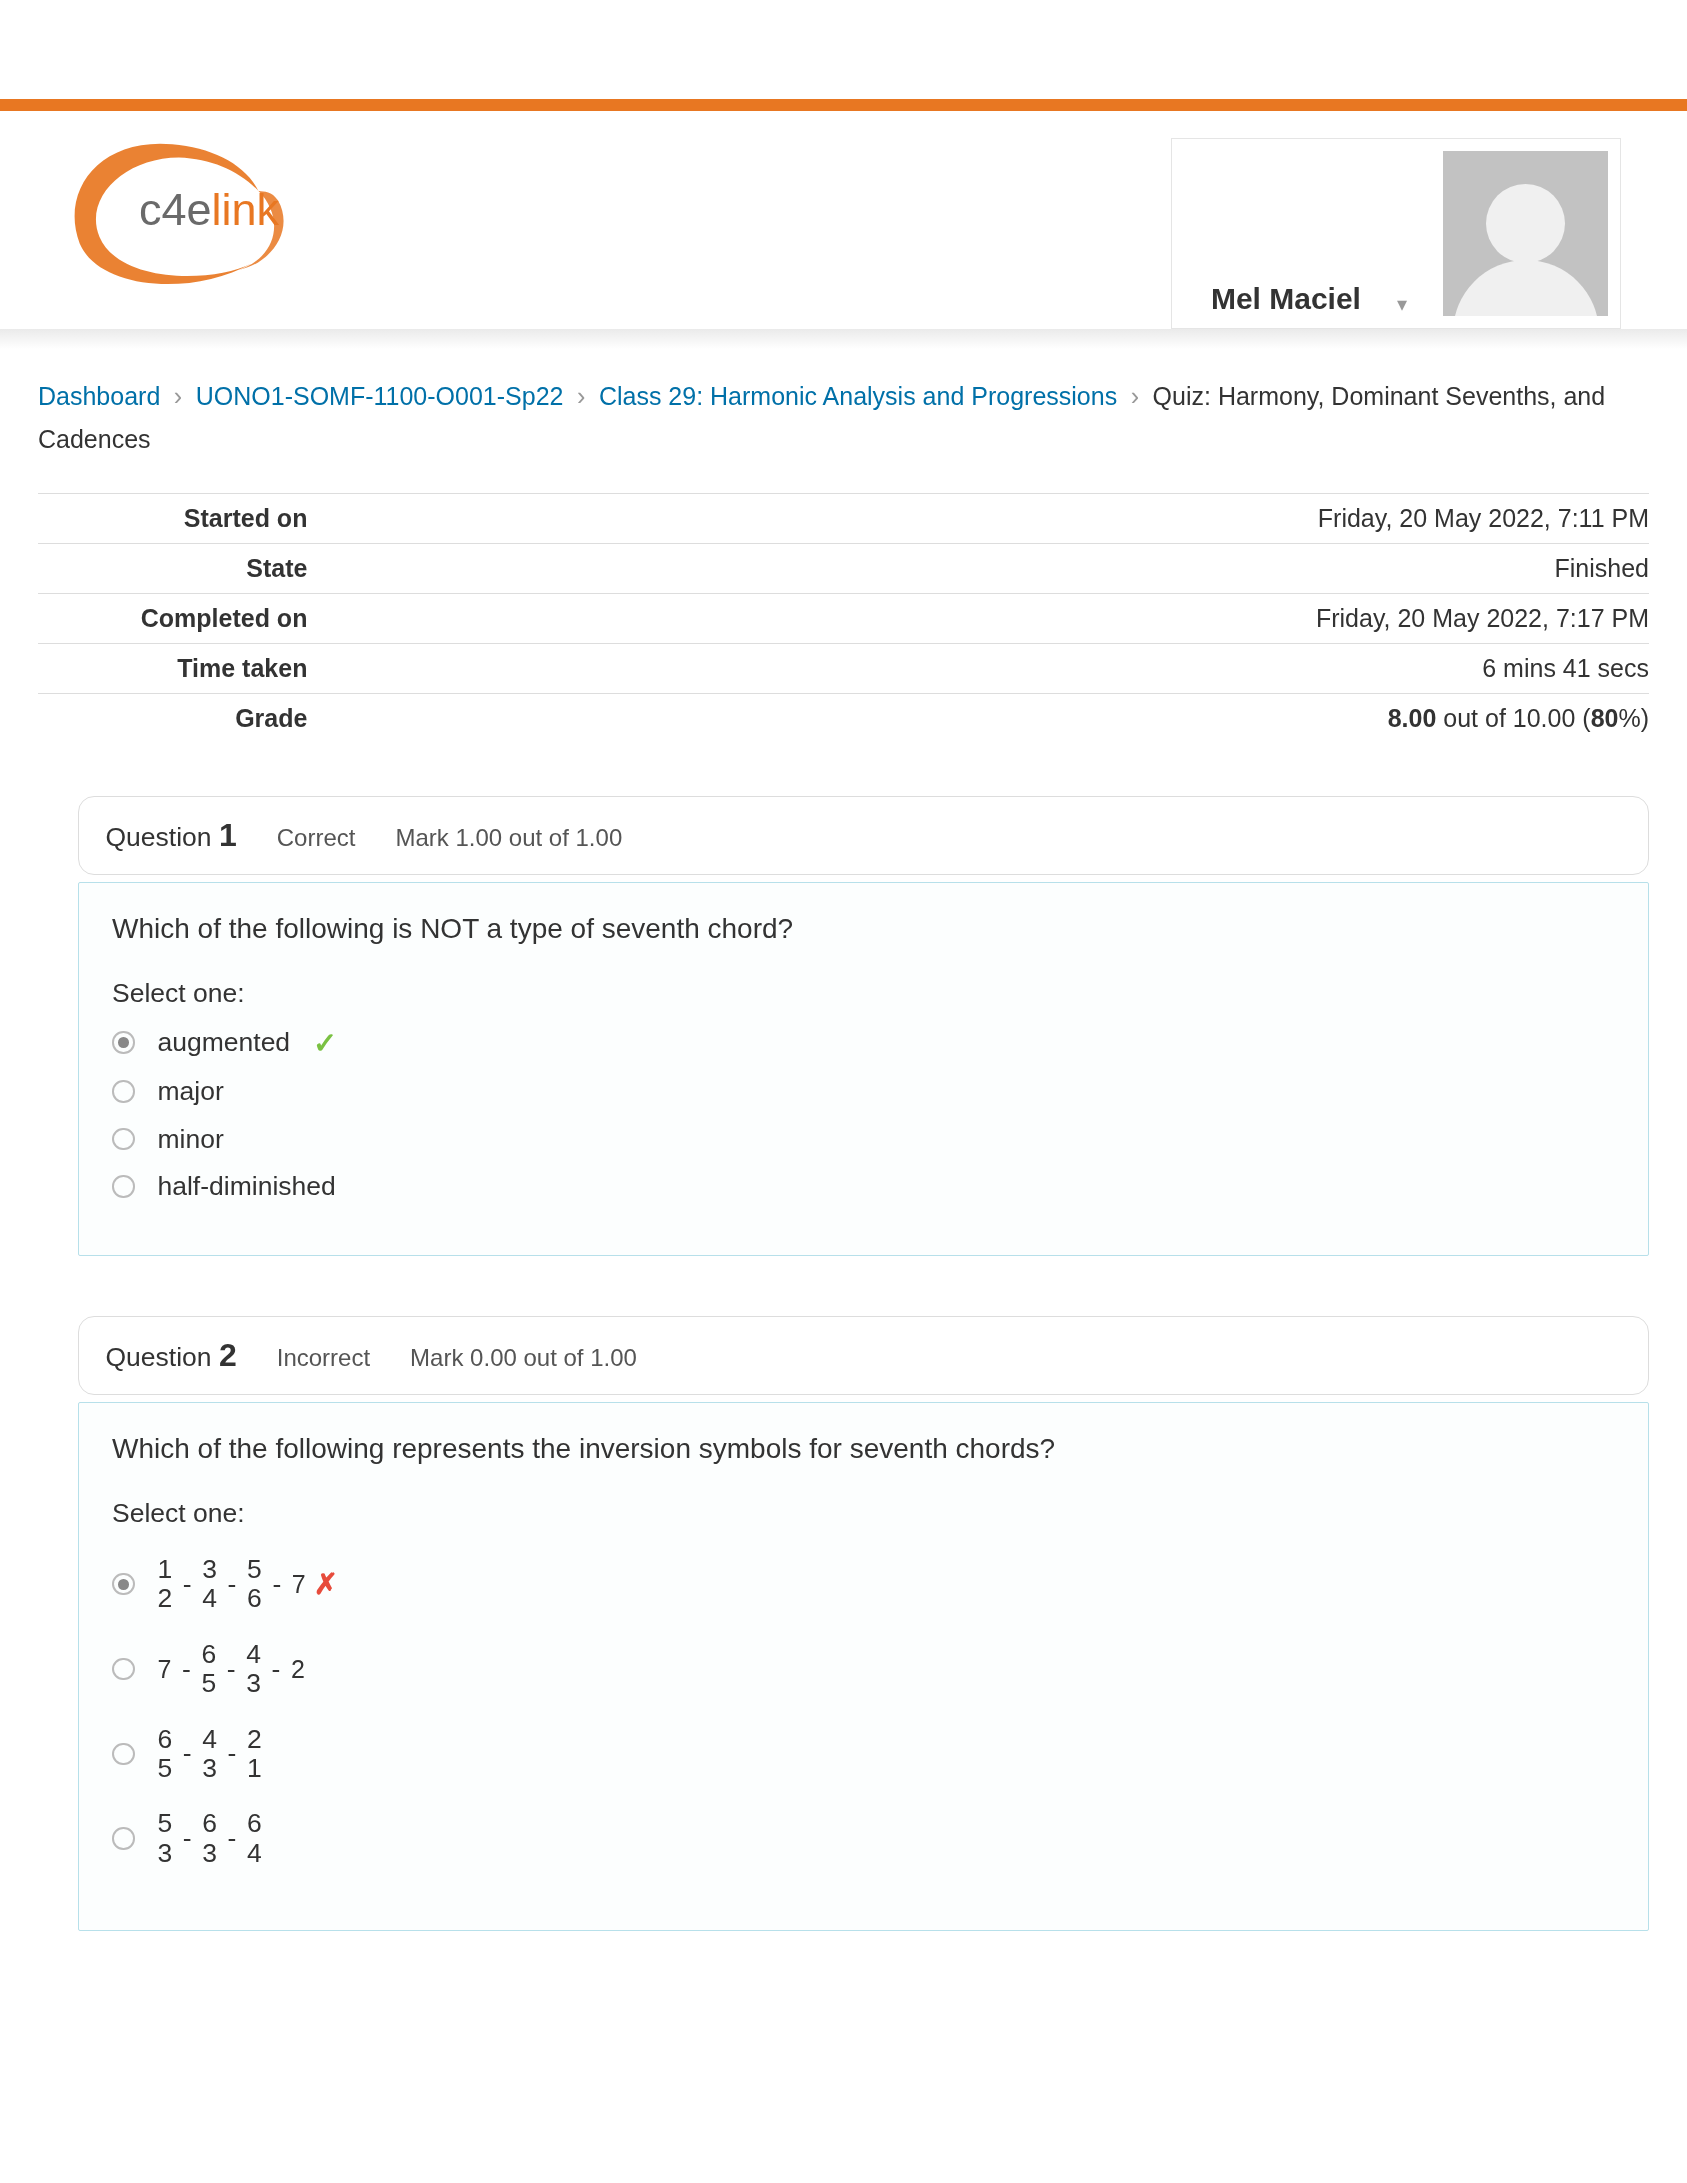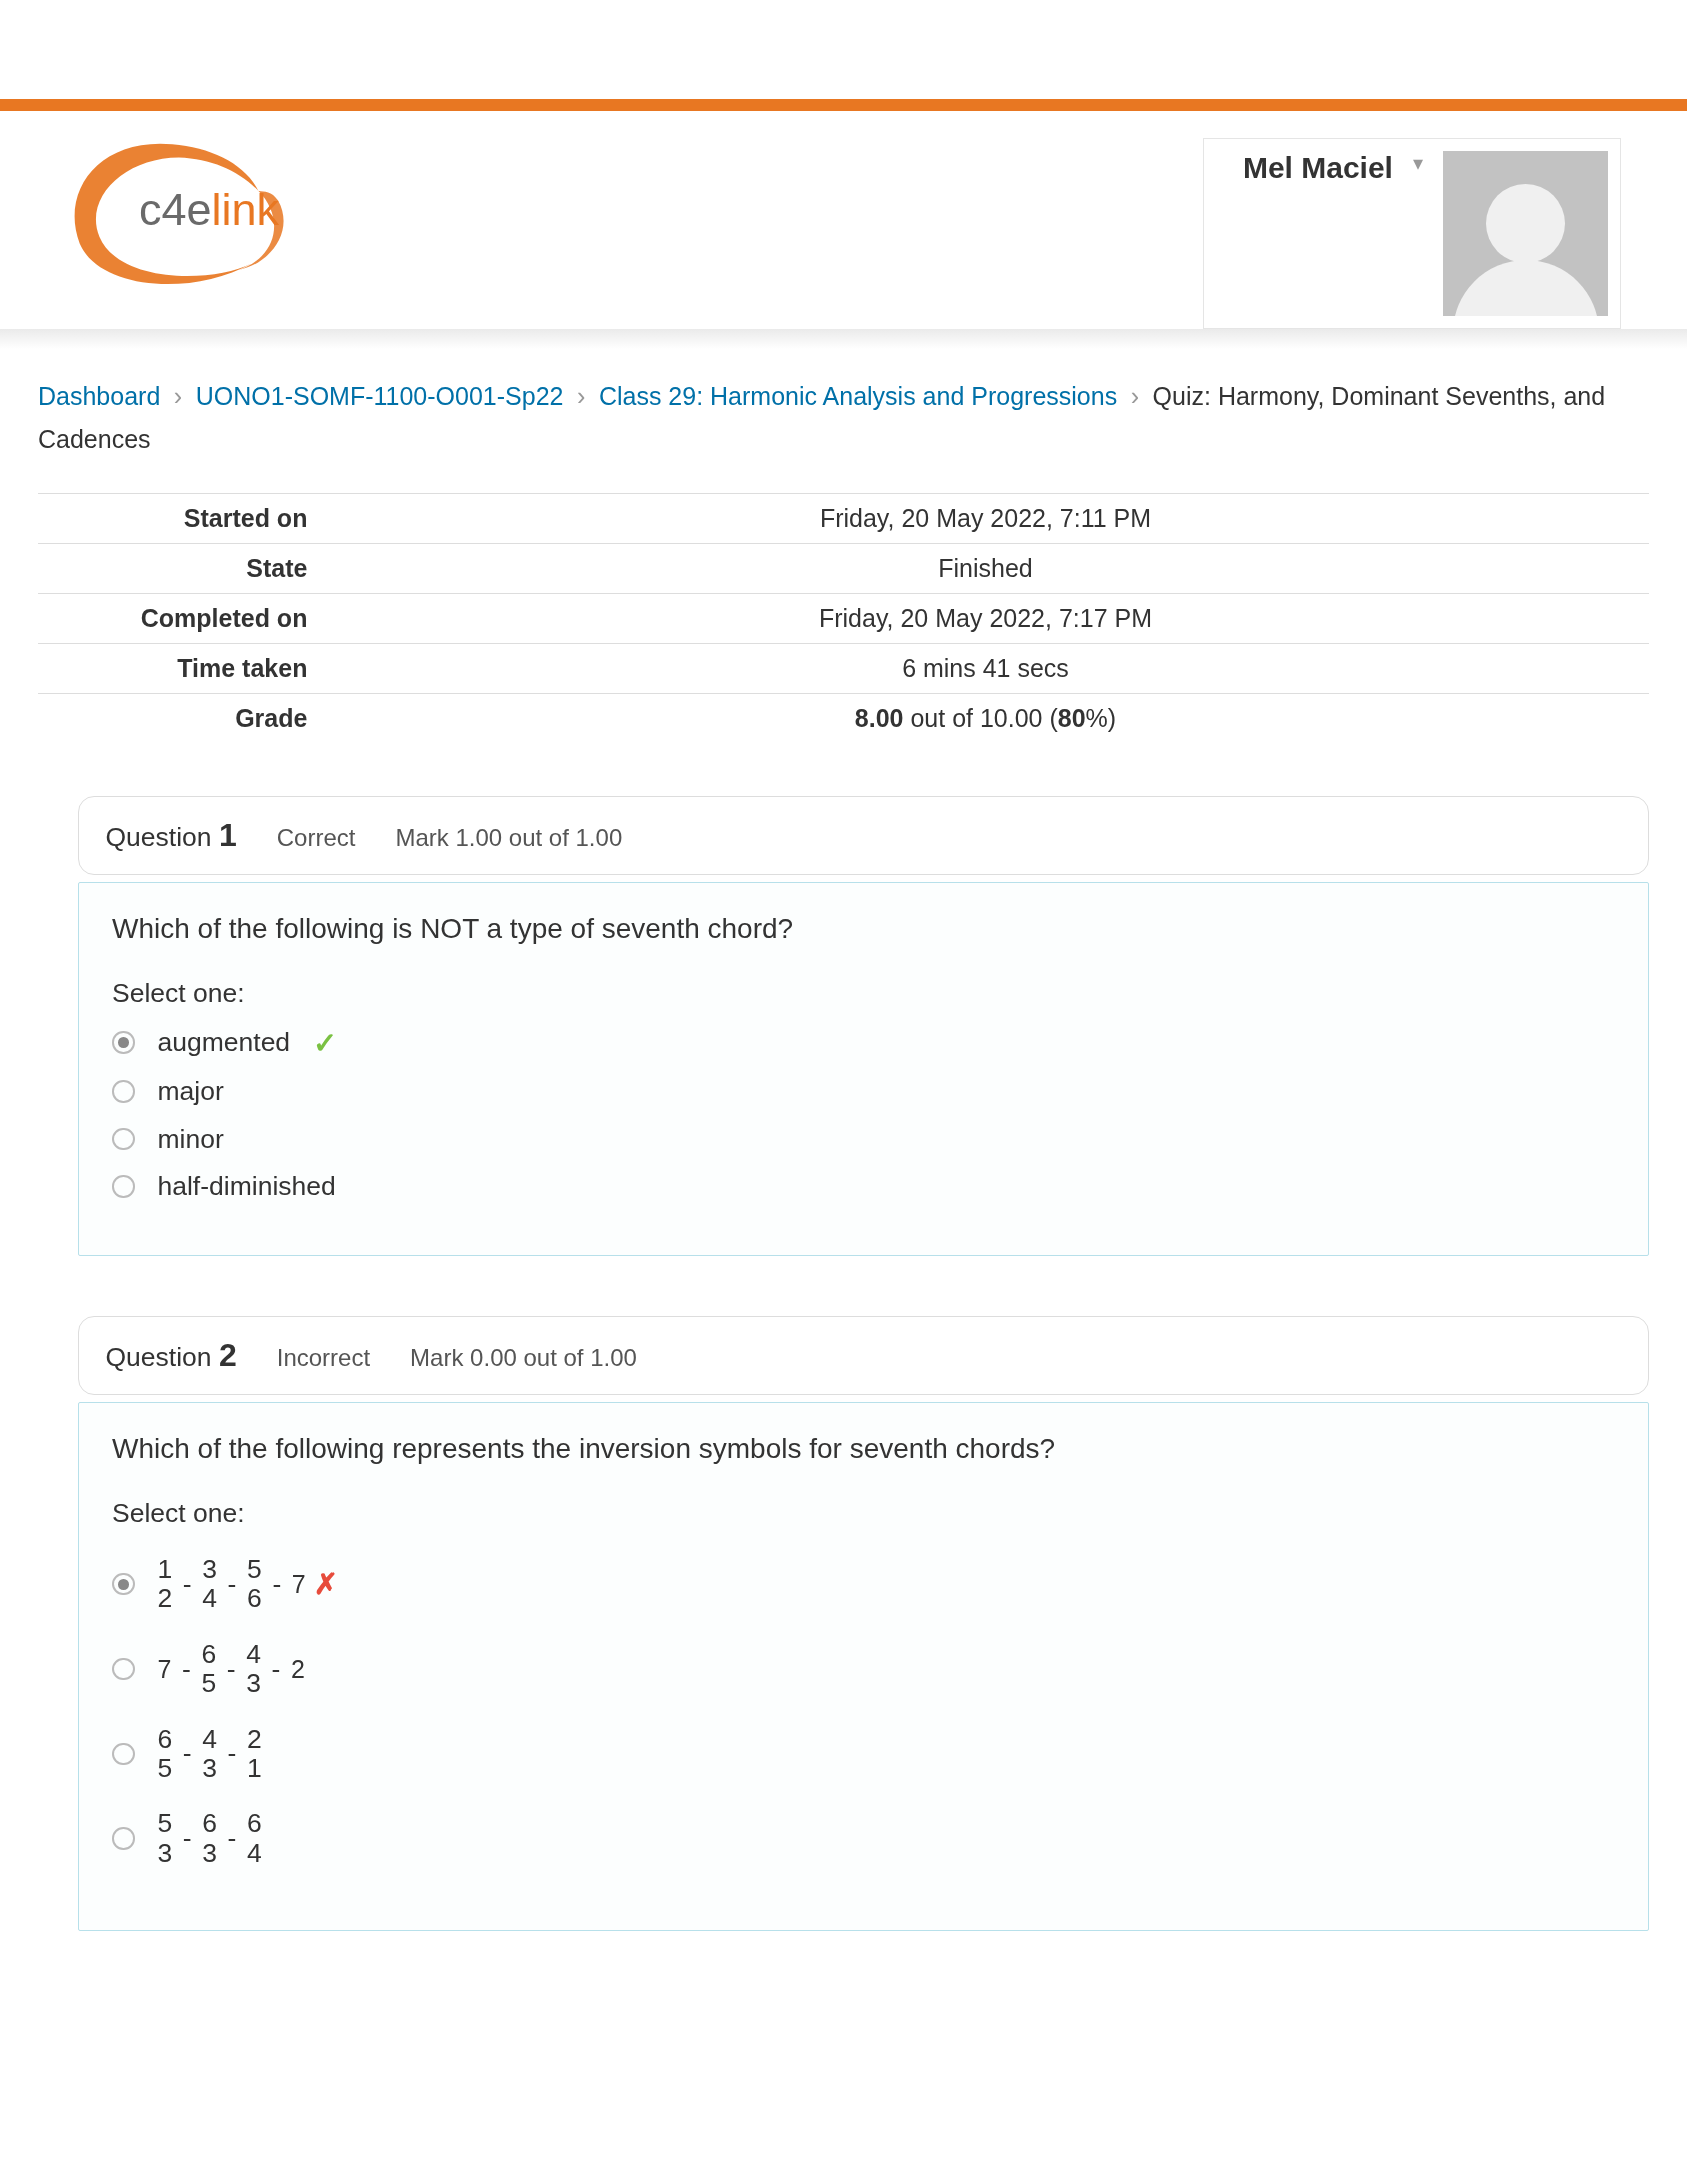--- a/index.html
+++ b/index.html
@@ -44,23 +44,23 @@
     top: 53px;
     left: 99px;
     font-size: 45px;
     font-weight: 400;
   }
   .logo .c4e { color: #6a6a6a; }
   .logo .link { color: #e87722; }
   .usercard {
     border: 0.7px solid #e5e5e5;
     display: flex;
-    align-items: flex-start;
+    align-items: flex-end;
     padding: 12px;
-    gap: 20px;
+    gap: 36px;
     margin-top: 6.6px;
   }
   .usercard .uname {
     font-weight: 700;
     font-size: 30px;
     color: #333;
     padding-left: 26.5px;
   }
   .usercard .chev {
     color: #999;
@@ -111,21 +111,21 @@
   table.summary tr { border-top: 0.7px solid #ddd; }
   table.summary tr:last-child { border-bottom: none; }
   table.summary th {
     text-align: right;
     font-weight: 700;
     width: 284px;
     padding: 10px 14.6px 10px 0;
     font-size: 25px;
   }
   table.summary td {
-    text-align: center;
+    text-align: right;
     padding: 10px 0;
     font-size: 25px;
   }
   .qcard {
     border: 0.7px solid #ddd;
     border-radius: 16px;
     margin: 20px 0 0 40px;
   }
   .qhead {
     display: flex;

